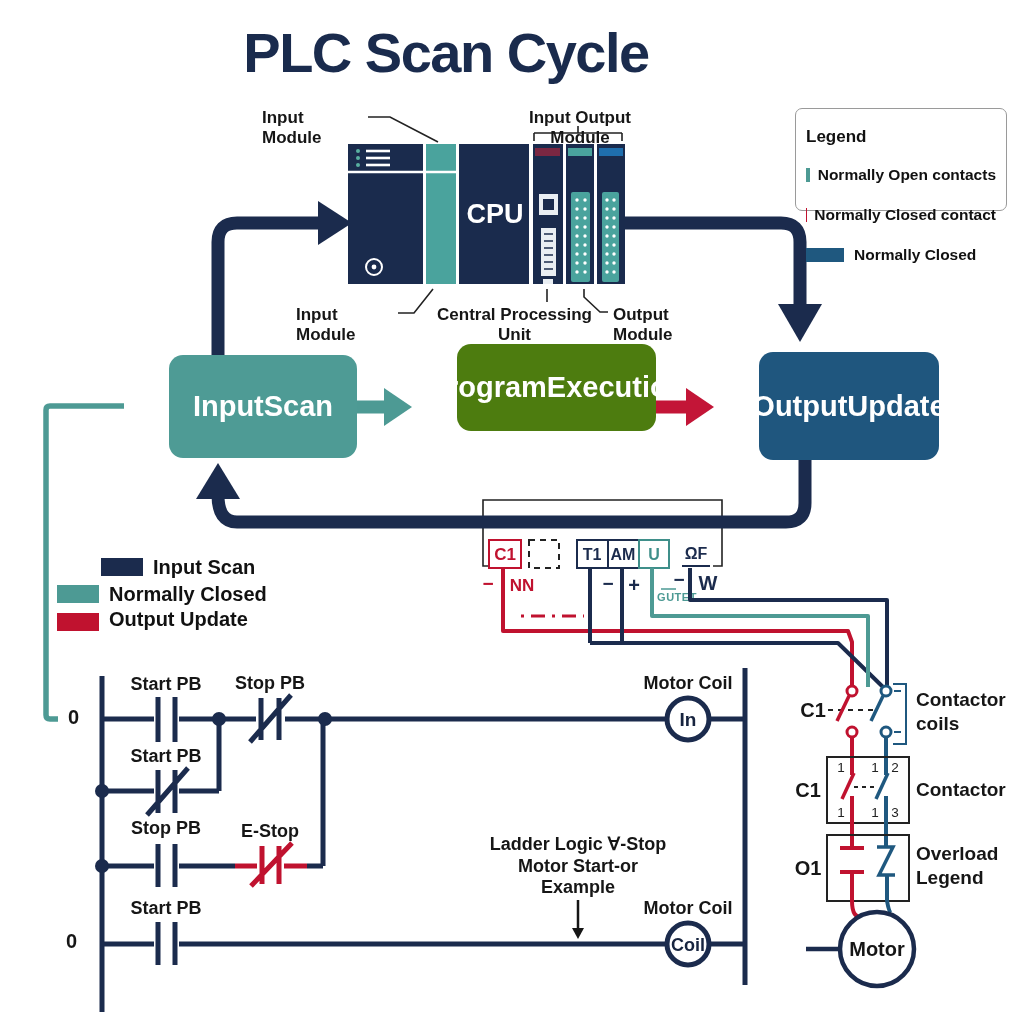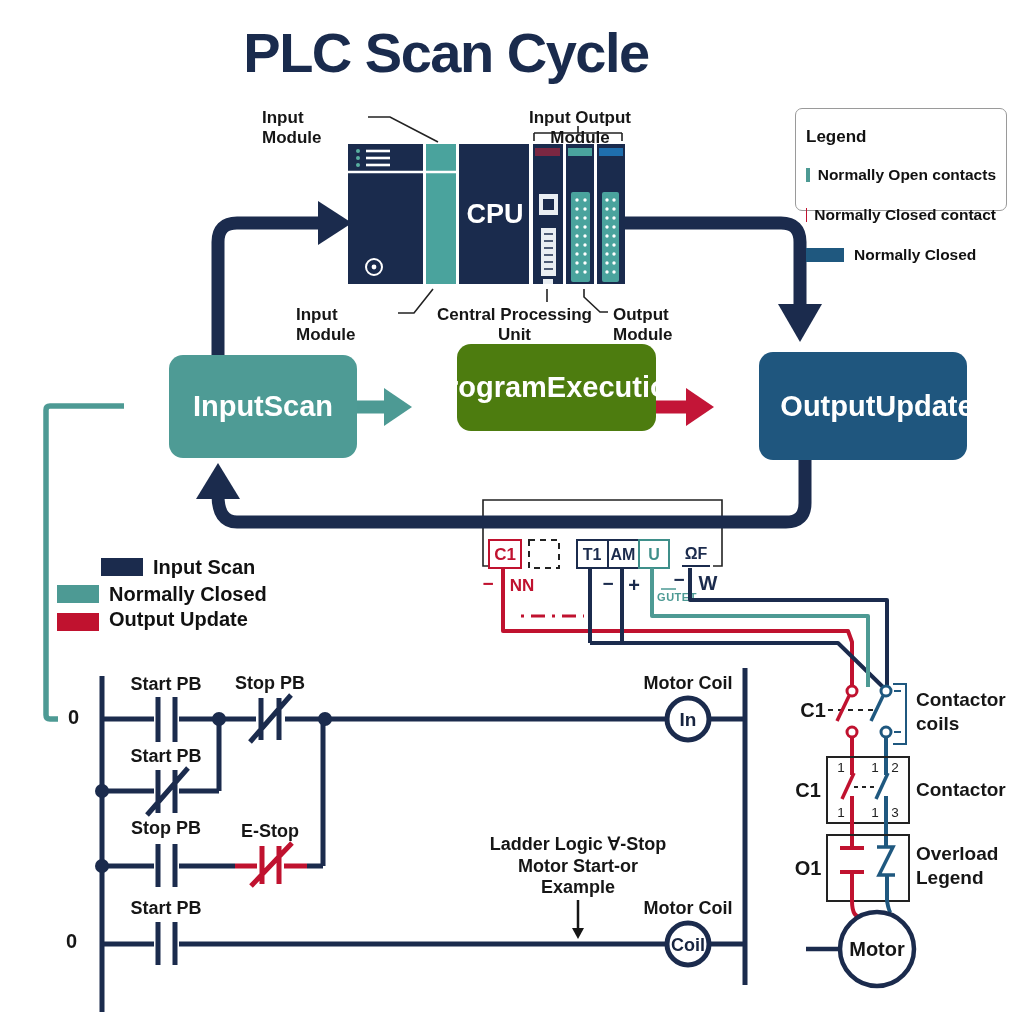--- a/index.html
+++ b/index.html
@@ -295,21 +295,21 @@
   </div>
 
   <div class="procbox" style="left:124px;top:355px;width:188px;height:103px;background:#4e9b95;">
     <span>Input</span>
     <span>Scan</span>
   </div>
   <div class="procbox" style="left:412px;top:344px;width:199px;height:87px;background:#4d7c0f;">
     <span>Program</span>
     <span>Execution</span>
   </div>
-  <div class="procbox" style="left:714px;top:352px;width:180px;height:108px;background:#1f567e;padding-left:28px;">
+  <div class="procbox" style="left:714px;top:352px;width:180px;height:108px;background:#1f567e;">
     <span>Output</span>
     <span>Update</span>
   </div>
 
   <div class="lleft-row" style="left:57px;top:557px;margin-left:44px;">
     <span class="swatch" style="background:#1b2b4d;"></span>
     <span>Input Scan</span>
   </div>
   <div class="lleft-row" style="left:57px;top:584px;">
     <span class="swatch" style="background:#4d9a94;"></span>

